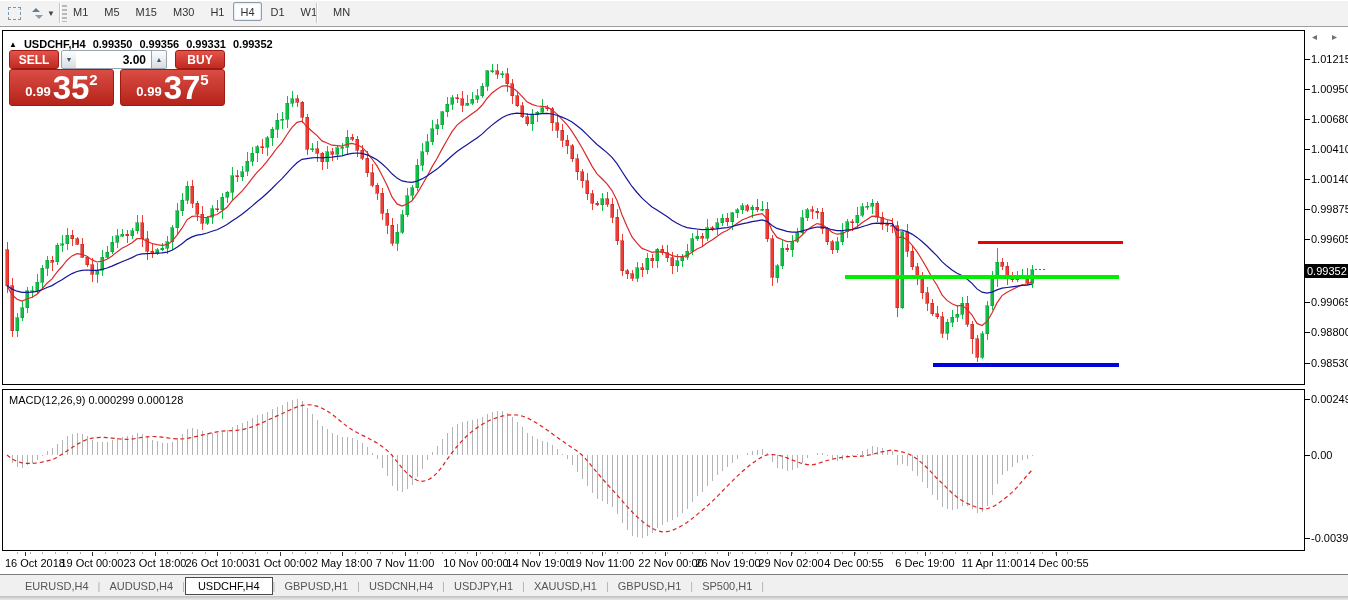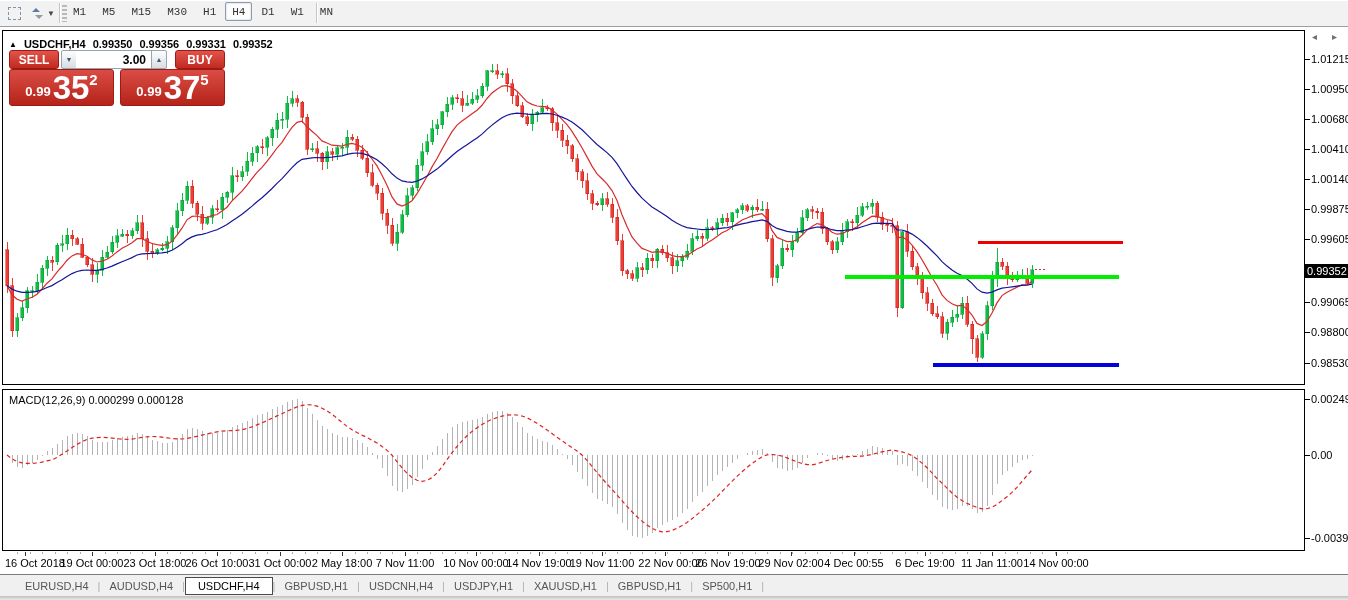--- a/index.html
+++ b/index.html
@@ -9,21 +9,21 @@
   .toolbar{position:absolute;left:0;top:0;width:1348px;height:27px;background:#f2f2f2;
     border-bottom:1px solid #9e9e9e;box-shadow:0 1px 0 #ffffff inset;}
   .tool-icon{position:absolute;top:5px;width:17px;height:17px;display:flex;align-items:center;justify-content:center;}
   .dashed-rect{width:13px;height:13px;border:1px dashed #7d95ac;}
   .caret{font-size:8px;color:#444;line-height:1;}
   .vsep{position:absolute;top:3px;width:1px;height:20px;background:#c6c6c6;box-shadow:1px 0 0 #fff;}
   .grip{position:absolute;top:5px;width:5px;height:17px;
     background:repeating-linear-gradient(to bottom,#b9b9b9 0 2px,transparent 2px 4px);}
   .tf-group{position:absolute;left:66px;top:2px;display:flex;gap:2px;}
   .tfbtn{min-width:24px;padding:3px 6px 2px;font-size:11px;color:#333;text-align:center;
-    border:1px solid transparent;border-radius:2px;cursor:default;font-family:Liberation Mono, monospace;}
+    border:1px solid transparent;border-radius:2px;cursor:default;}
   .tfbtn.active{background:#fdfdfd;border:1px solid #8d9bab;box-shadow:0 0 2px #b8c6d8 inset;}
   
   .chart-window{position:absolute;left:0;top:27px;width:1348px;height:573px;background:#fff;}
   .pane{position:absolute;border:1px solid #000;background:#fff;}
   .main-pane{left:2px;top:3px;width:1303px;height:355px;}
   .macd-pane{left:2px;top:362px;width:1303px;height:162px;}
   .pane svg{position:absolute;left:0;top:0;}
   .ohlc-line{position:absolute;left:6px;top:7px;font-size:11px;font-weight:700;color:#000;
     display:flex;gap:7px;align-items:center;z-index:5;}
   .ohlc-line .tri{font-size:8px;}
@@ -910,23 +910,23 @@
       <div class="t-label" style="left: 669px;">22 Nov 00:00</div>
       <div class="t-tick" style="left: 726px;"></div>
       <div class="t-label" style="left: 726px;">26 Nov 19:00</div>
       <div class="t-tick" style="left: 789px;"></div>
       <div class="t-label" style="left: 789px;">29 Nov 02:00</div>
       <div class="t-tick" style="left: 852px;"></div>
       <div class="t-label" style="left: 852px;">4 Dec 00:55</div>
       <div class="t-tick" style="left: 923px;"></div>
       <div class="t-label" style="left: 923px;">6 Dec 19:00</div>
       <div class="t-tick" style="left: 990px;"></div>
-      <div class="t-label" style="left: 990px;">11 Jan 11:00</div>
+      <div class="t-label" style="left: 990px;">11 Apr 11:00</div>
       <div class="t-tick" style="left: 1054px;"></div>
-      <div class="t-label" style="left: 1054px;">14 Nov 00:00</div>
+      <div class="t-label" style="left: 1054px;">14 Dec 00:55</div>
     </div>
 
   <div class="tab-bar" id="tabBar">
       <div class="tab">EURUSD,H4</div>
       <span class="tab-sep">|</span>
       <div class="tab">AUDUSD,H4</div>
       <span class="tab-sep">|</span>
       <div class="tab active">USDCHF,H4</div>
       <span class="tab-sep">|</span>
       <div class="tab">GBPUSD,H1</div>

